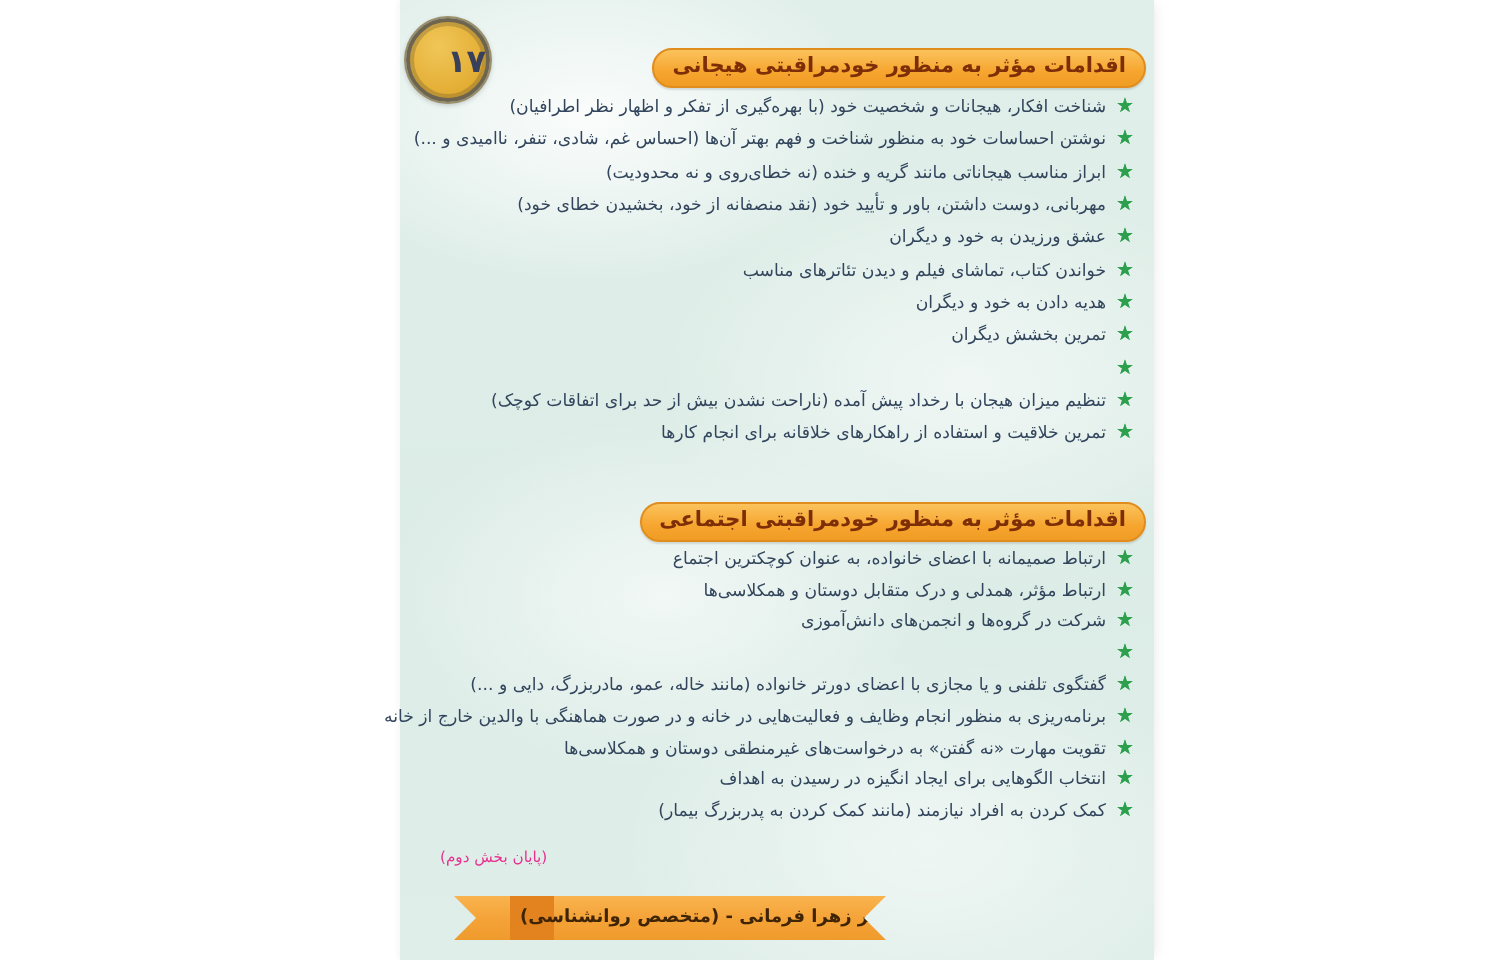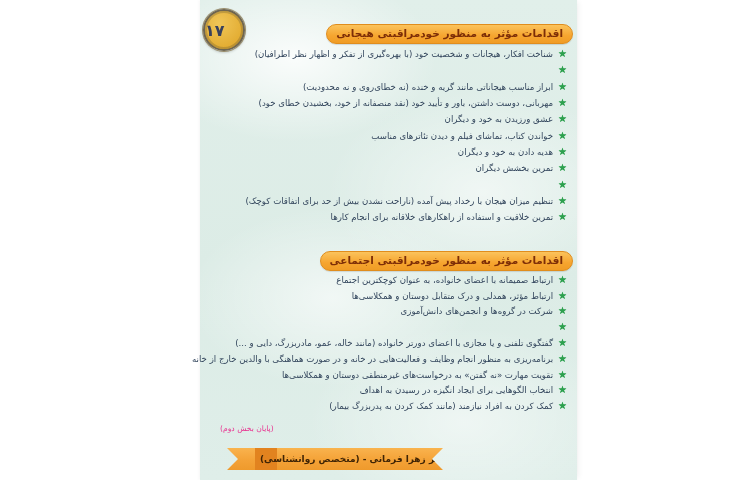--- a/index.html
+++ b/index.html
@@ -15,21 +15,21 @@
       radial-gradient(ellipse 260px 160px at 70% 88%, rgba(255,255,255,.5), rgba(255,255,255,0) 60%),
       linear-gradient(180deg,#e1efea 0%,#dcece6 55%,#dfeee9 100%);
     box-shadow:3px 0 6px -2px rgba(0,0,0,.07), -1px 0 3px rgba(0,0,0,.04);
   }
 
   .page-badge{
     position:absolute;left:3px;top:9px;width:38px;height:38px;border-radius:50%;
     background:radial-gradient(circle at 38% 32%, #f0c658, #e3ad33 70%, #cf9a28);
     border:2px solid #6e6550;
     box-shadow:0 0 0 1px #9a8f6d, inset 0 0 0 2px rgba(120,100,50,.35), 0 1px 3px rgba(0,0,0,.3);
-    display:flex;align-items:center;justify-content:flex-start;
+    display:flex;align-items:center;justify-content:flex-end;
     color:#38405c;font-weight:bold;font-size:16px;
   }
 
   .section-header{
     position:absolute;right:4px;display:inline-block;
     background:linear-gradient(180deg,#fbc35c 0%,#f6a52f 60%,#f09c25 100%);
     border:1px solid #e08d1d;border-radius:10px;
     padding:2px 9px 3px 9px;
     color:#7d2e07;font-weight:bold;font-size:10.5px;line-height:13px;
     direction:rtl;white-space:nowrap;
@@ -89,20 +89,21 @@
 
     <div class="section-header" id="header-emotional">اقدامات مؤثر به منظور خودمراقبتی هیجانی</div>
 
     <ul class="star-list" id="list-emotional">
         <li>
           <span class="star">★</span>
           <span class="item-text">شناخت افکار، هیجانات و شخصیت خود (با بهره‌گیری از تفکر و اظهار نظر اطرافیان)</span>
         </li>
         <li>
           <span class="star">★</span>
+          <span class="item-text">نوشتن احساسات خود به منظور شناخت و فهم بهتر آن‌ها (احساس غم، شادی، تنفر، ناامیدی و ...)</span>
         </li>
         <li>
           <span class="star">★</span>
           <span class="item-text">ابراز مناسب هیجاناتی مانند گریه و خنده (نه خطای‌روی و نه محدودیت)</span>
         </li>
         <li>
           <span class="star">★</span>
           <span class="item-text">مهربانی، دوست داشتن، باور و تأیید خود (نقد منصفانه از خود، بخشیدن خطای خود)</span>
         </li>
         <li>

